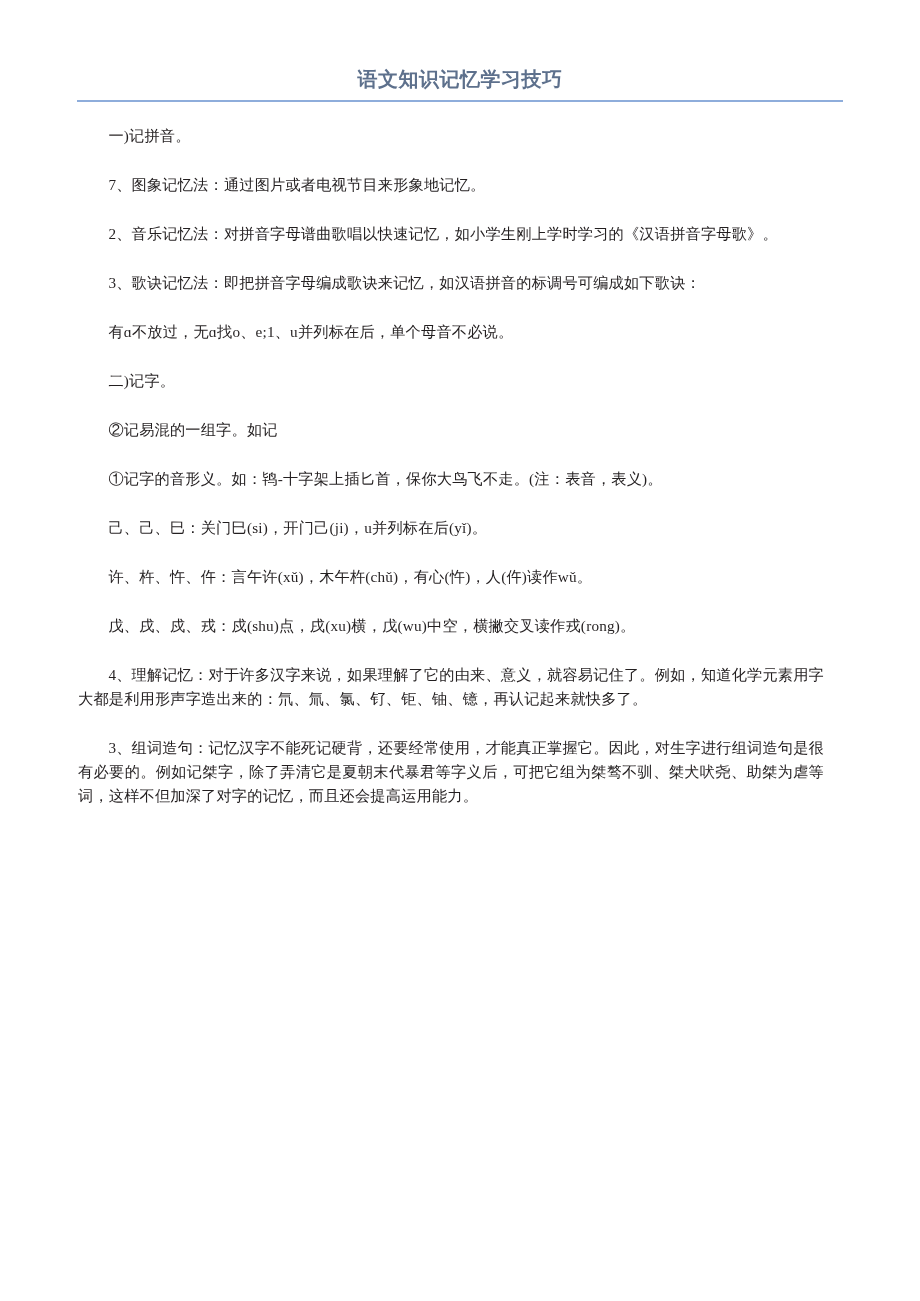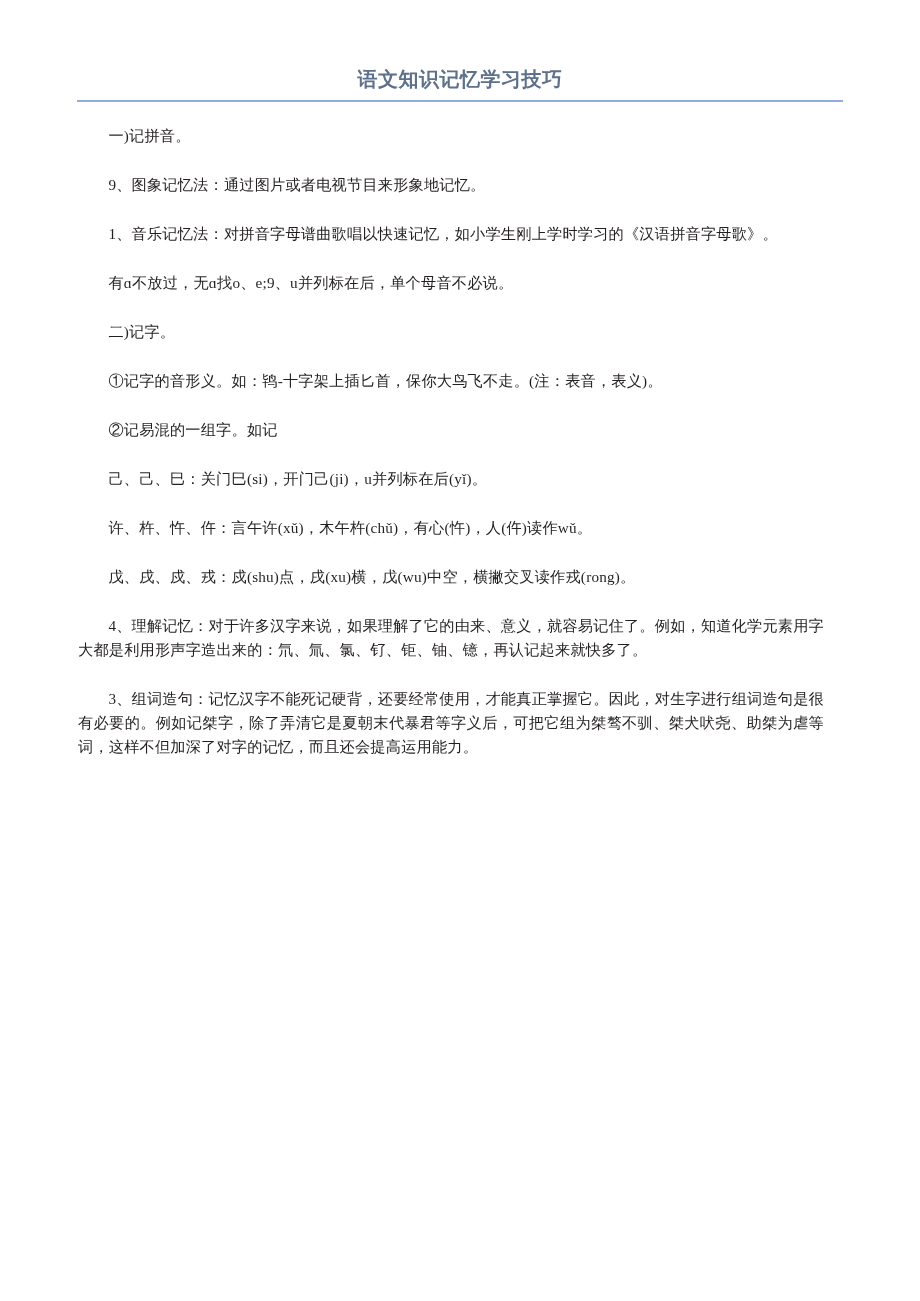--- a/index.html
+++ b/index.html
@@ -62,26 +62,27 @@
 
 <div class="page">
 
   <h1 class="doc-title">语文知识记忆学习技巧</h1>
 
   <div class="title-rule"></div>
 
   <div class="body-wrap">
 
   <p class="para">一)记拼音。</p>
-      <p class="para">9、图象记忆法：通过图片或者电视节目来形象地记忆。</p>
-      <p class="para">1、音乐记忆法：对拼音字母谱曲歌唱以快速记忆，如小学生刚上学时学习的《汉语拼音字母歌》。</p>
-      <p class="para">有ɑ不放过，无ɑ找o、e;9、u并列标在后，单个母音不必说。</p>
+      <p class="para">7、图象记忆法：通过图片或者电视节目来形象地记忆。</p>
+      <p class="para">2、音乐记忆法：对拼音字母谱曲歌唱以快速记忆，如小学生刚上学时学习的《汉语拼音字母歌》。</p>
+      <p class="para">3、歌诀记忆法：即把拼音字母编成歌诀来记忆，如汉语拼音的标调号可编成如下歌诀：</p>
+      <p class="para">有ɑ不放过，无ɑ找o、e;1、u并列标在后，单个母音不必说。</p>
       <p class="para">二)记字。</p>
+      <p class="para">②记易混的一组字。如记</p>
       <p class="para">①记字的音形义。如：鸨-十字架上插匕首，保你大鸟飞不走。(注：表音，表义)。</p>
-      <p class="para">②记易混的一组字。如记</p>
       <p class="para">己、己、巳：关门巳(si)，开门己(ji)，u并列标在后(yǐ)。</p>
       <p class="para">许、杵、忤、仵：言午许(xǔ)，木午杵(chǔ)，有心(忤)，人(仵)读作wǔ。</p>
       <p class="para">戊、戌、戍、戎：戍(shu)点，戌(xu)横，戊(wu)中空，横撇交叉读作戎(rong)。</p>
       <p class="para">4、理解记忆：对于许多汉字来说，如果理解了它的由来、意义，就容易记住了。例如，知道化学元素用字大都是利用形声字造出来的：氘、氚、氯、钌、钜、铀、镱，再认记起来就快多了。</p>
       <p class="para">3、组词造句：记忆汉字不能死记硬背，还要经常使用，才能真正掌握它。因此，对生字进行组词造句是很有必要的。例如记桀字，除了弄清它是夏朝末代暴君等字义后，可把它组为桀骜不驯、桀犬吠尧、助桀为虐等词，这样不但加深了对字的记忆，而且还会提高运用能力。</p>
     </div>
 
 </div>
 
 </body></html>

